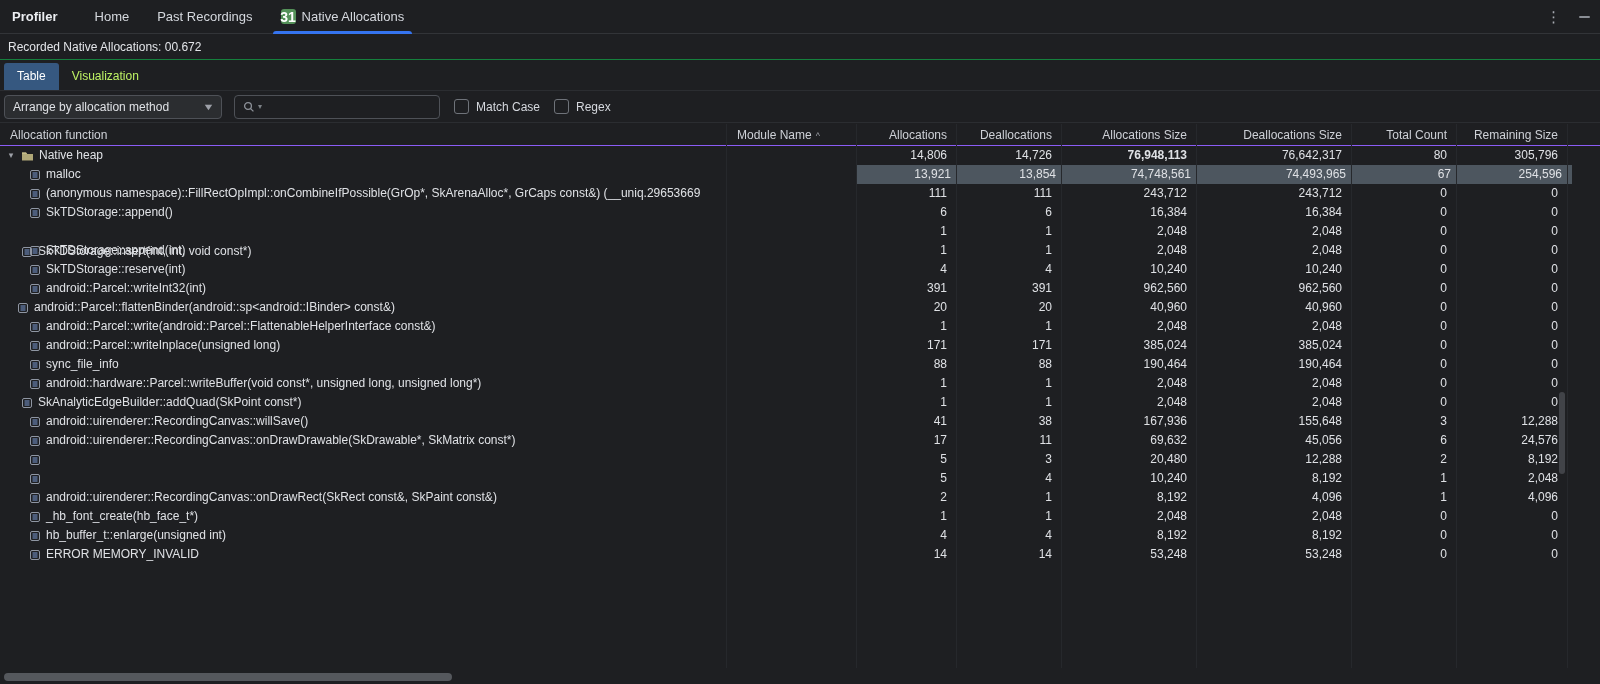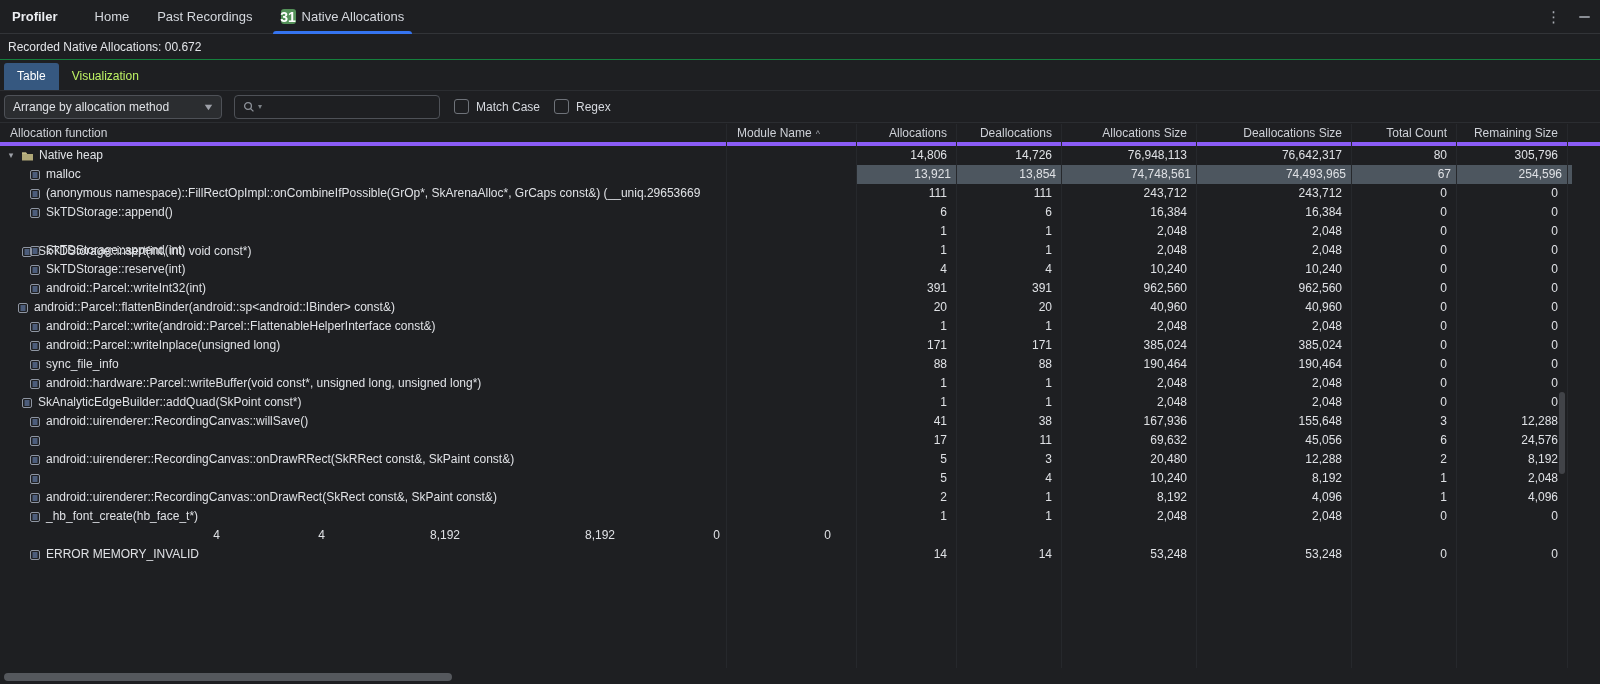--- a/index.html
+++ b/index.html
@@ -28,21 +28,21 @@
   .toolbar { height:32px; display:flex; align-items:center; padding:0 4px; border-bottom:1px solid #2b2d31; }
   .combo { width:218px; height:24px; background:#2b2d30; border:1px solid #4e5157; border-radius:4px; display:flex; align-items:center; justify-content:space-between; padding:0 8px; color:#dfe1e5; }
   .combo .chev { color:#9da0a8; font-size:9px; transform:scaleX(1.4); }
   .searchbox { width:206px; height:24px; border:1px solid #4e5157; border-radius:4px; display:flex; align-items:center; gap:3px; padding:0 7px; margin-left:12px; background:#1e1f22; }
   .searchbox input { flex:1; background:transparent; border:none; outline:none; color:#dfe1e5; font-family:inherit; font-size:12px; min-width:10px; }
   .search-chev { color:#7c8086; font-size:8px; }
   .cb-group { display:flex; align-items:center; gap:7px; margin-left:14px; color:#d5d8de; }
   .cb-box { width:15px; height:15px; border:1px solid #6f737a; border-radius:3px; background:transparent; }
   
   .table-wrap { position:absolute; top:124px; left:0; right:0; bottom:0; }
-  .thead { display:flex; height:22px; align-items:center; border-bottom:4px solid #8b5cf6; color:#ced1d7; }
+  .thead { display:flex; height:22px; align-items:center; border-bottom:1px solid #8b5cf6; color:#ced1d7; }
   .th { white-space:nowrap; overflow:hidden; padding:0 10px; }
   .th.num { text-align:right; }
   .th .sort { color:#9da0a8; font-size:9px; margin-left:4px; }
   .tr { display:flex; height:19px; align-items:center; }
   .td { white-space:nowrap; overflow:hidden; height:19px; line-height:19px; }
   .td.num { text-align:right; padding:0 10px; }
   .td.fn { display:flex; align-items:center; gap:5px; }
   .td.sel { background:#4d565f; }
   .expand-arrow { color:#9da0a8; font-size:9px; width:10px; text-align:center; }
   .icon { display:inline-flex; width:13px; justify-content:center; flex:none; }
@@ -130,21 +130,21 @@
             <svg width="13" height="12" viewBox="0 0 13 12">
               <path d="M1 2.5h4l1.2 1.6H12v6.4H1z" fill="#b0a878"></path>
               <path d="M1 2.5h4l1.2 1.6H1z" fill="#c4bc8a"></path>
             </svg>
           </span>
           <span>Native heap</span>
         </div>
         <div class="td" style="width: 130px;"></div>
         <div class="td num" style="width: 100px;">14,806</div>
         <div class="td num" style="width: 105px;">14,726</div>
-        <div class="td num" style="width: 135px;">76,948,113</div>
+        <div class="td num" style="width: 135px; font-weight: bold;">76,948,113</div>
         <div class="td num" style="width: 155px;">76,642,317</div>
         <div class="td num" style="width: 105px;">80</div>
         <div class="td num" style="width: 111px;">305,796</div>
       </div>
       <div class="tr">
         <div class="td fn" style="width: 727px; padding-left: 28px;">
           <span class="icon">
             <svg width="12" height="12" viewBox="0 0 12 12">
               <rect x="1.5" y="1.5" width="9" height="9" rx="1.5" fill="none" stroke="#8f96a3" stroke-width="1"></rect>
               <line x1="3.5" y1="4" x2="8.5" y2="4" stroke="#7a9bd4" stroke-width="1"></line>
@@ -425,40 +425,40 @@
       <div class="tr">
         <div class="td fn" style="width: 727px; padding-left: 28px;">
           <span class="icon">
             <svg width="12" height="12" viewBox="0 0 12 12">
               <rect x="1.5" y="1.5" width="9" height="9" rx="1.5" fill="none" stroke="#8f96a3" stroke-width="1"></rect>
               <line x1="3.5" y1="4" x2="8.5" y2="4" stroke="#7a9bd4" stroke-width="1"></line>
               <line x1="3.5" y1="6" x2="8.5" y2="6" stroke="#7a9bd4" stroke-width="1"></line>
               <line x1="3.5" y1="8" x2="8.5" y2="8" stroke="#7a9bd4" stroke-width="1"></line>
             </svg>
           </span>
+          <span>android::uirenderer::RecordingCanvas::onDrawDrawable(SkDrawable*, SkMatrix const*)</span>
         </div>
         <div class="td" style="width: 130px;"></div>
         <div class="td num" style="width: 100px;">17</div>
         <div class="td num" style="width: 105px;">11</div>
         <div class="td num" style="width: 135px;">69,632</div>
         <div class="td num" style="width: 155px;">45,056</div>
         <div class="td num" style="width: 105px;">6</div>
         <div class="td num" style="width: 111px;">24,576</div>
       </div>
       <div class="tr">
         <div class="td fn" style="width: 727px; padding-left: 28px;">
           <span class="icon">
             <svg width="12" height="12" viewBox="0 0 12 12">
               <rect x="1.5" y="1.5" width="9" height="9" rx="1.5" fill="none" stroke="#8f96a3" stroke-width="1"></rect>
               <line x1="3.5" y1="4" x2="8.5" y2="4" stroke="#7a9bd4" stroke-width="1"></line>
               <line x1="3.5" y1="6" x2="8.5" y2="6" stroke="#7a9bd4" stroke-width="1"></line>
               <line x1="3.5" y1="8" x2="8.5" y2="8" stroke="#7a9bd4" stroke-width="1"></line>
             </svg>
           </span>
-          <span>android::uirenderer::RecordingCanvas::onDrawRRect(SkRRect const&amp;, SkPaint const&amp;)</span>
         </div>
         <div class="td" style="width: 130px;"></div>
         <div class="td num" style="width: 100px;">5</div>
         <div class="td num" style="width: 105px;">3</div>
         <div class="td num" style="width: 135px;">20,480</div>
         <div class="td num" style="width: 155px;">12,288</div>
         <div class="td num" style="width: 105px;">2</div>
         <div class="td num" style="width: 111px;">8,192</div>
       </div>
       <div class="tr">
@@ -514,20 +514,31 @@
         </div>
         <div class="td" style="width: 130px;"></div>
         <div class="td num" style="width: 100px;">1</div>
         <div class="td num" style="width: 105px;">1</div>
         <div class="td num" style="width: 135px;">2,048</div>
         <div class="td num" style="width: 155px;">2,048</div>
         <div class="td num" style="width: 105px;">0</div>
         <div class="td num" style="width: 111px;">0</div>
       </div>
       <div class="tr">
+        <div class="td fn" style="width: 727px; padding-left: 28px;">
+          <span class="icon">
+            <svg width="12" height="12" viewBox="0 0 12 12">
+              <rect x="1.5" y="1.5" width="9" height="9" rx="1.5" fill="none" stroke="#8f96a3" stroke-width="1"></rect>
+              <line x1="3.5" y1="4" x2="8.5" y2="4" stroke="#7a9bd4" stroke-width="1"></line>
+              <line x1="3.5" y1="6" x2="8.5" y2="6" stroke="#7a9bd4" stroke-width="1"></line>
+              <line x1="3.5" y1="8" x2="8.5" y2="8" stroke="#7a9bd4" stroke-width="1"></line>
+            </svg>
+          </span>
+          <span>hb_buffer_t::enlarge(unsigned int)</span>
+        </div>
         <div class="td" style="width: 130px;"></div>
         <div class="td num" style="width: 100px;">4</div>
         <div class="td num" style="width: 105px;">4</div>
         <div class="td num" style="width: 135px;">8,192</div>
         <div class="td num" style="width: 155px;">8,192</div>
         <div class="td num" style="width: 105px;">0</div>
         <div class="td num" style="width: 111px;">0</div>
       </div>
       <div class="tr">
         <div class="td fn" style="width: 727px; padding-left: 28px;">

